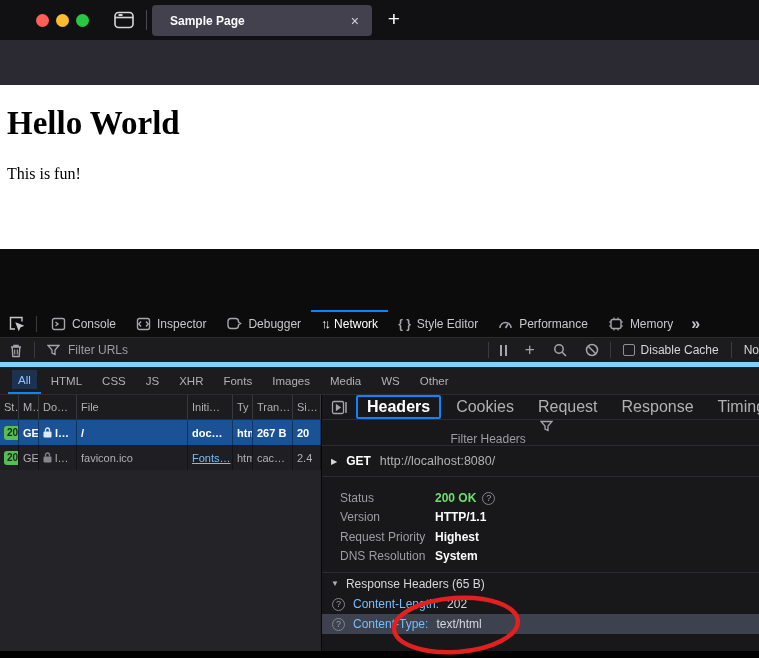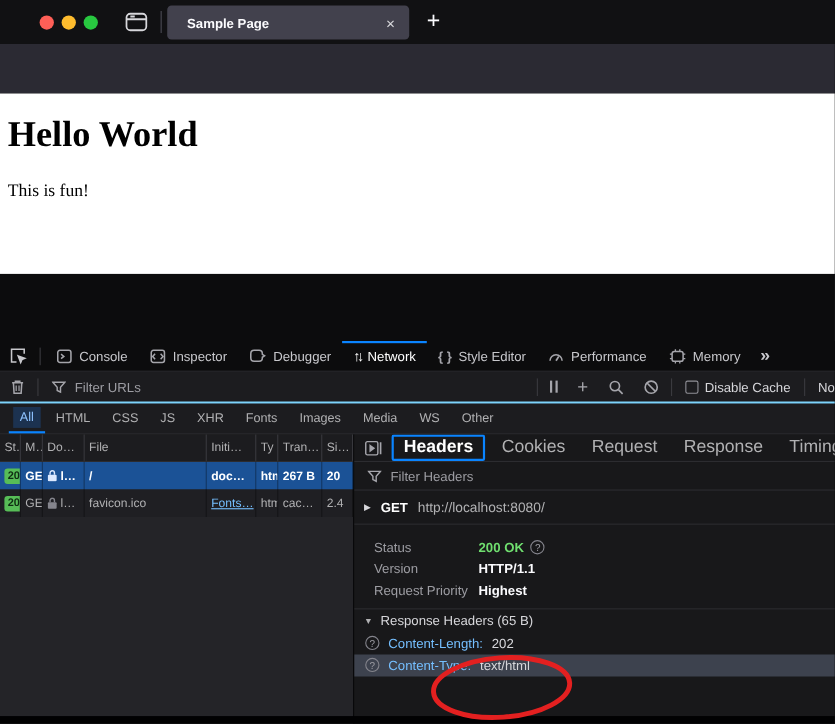--- a/index.html
+++ b/index.html
@@ -47,21 +47,21 @@
   .dt-vsep { width:1px; height:16px; background:#3a3a3f; align-self:center; margin:0 4px; }
   .dt-tab { position:relative; display:flex; align-items:center; gap:6px; padding:0 10px; color:#c8c8cc; font-size:12px; white-space:nowrap; }
   .dt-tab .dt-ic { display:flex; color:#a5a5ab; }
   .dt-tab.active { color:#ffffff; }
   .dt-tab.active .dt-ic { color:#ffffff; font-weight:700; }
   .dt-tab.active::before { content:""; position:absolute; top:0; left:0; right:0; height:2px; background:#0a84ff; }
   .net-arrows { font-size:13px; letter-spacing:-3px; font-weight:700; }
   .braces { font-size:12px; font-weight:700; }
   .dt-more { display:flex; align-items:center; color:#c8c8cc; font-size:16px; padding:0 8px; font-weight:700; }
 
-  .net-toolbar { position:absolute; top:28px; left:0; right:0; height:29px; background:#1c1c1f; border-bottom:2px solid #7dd3fc; display:flex; align-items:center; overflow:hidden; }
+  .net-toolbar { position:absolute; top:28px; left:0; right:0; height:29px; background:#1c1c1f; border-bottom:5px solid #7dd3fc; display:flex; align-items:center; overflow:hidden; }
   .tb-ic { display:flex; align-items:center; justify-content:center; color:#a5a5ab; }
   .tb-trash { width:32px; }
   .tb-sep { width:1px; height:16px; background:#3a3a3f; margin:0 2px; }
   .filter-input { background:transparent; border:none; outline:none; color:#9d9da3; font-size:12px; width:160px; margin-left:8px; font-family:"Liberation Sans", sans-serif; }
   .filter-input::placeholder { color:#9d9da3; }
   .tb-right { margin-left:auto; display:flex; align-items:center; gap:0; }
   .pause-ic { display:flex; gap:3px; padding:0 9px; }
   .pause-ic i { width:2px; height:11px; background:#a5a5ab; }
   .tb-plus { color:#a5a5ab; font-size:17px; padding:0 9px; }
   .tb-btn { padding:0 9px; display:flex; }
@@ -89,30 +89,30 @@
   .nrow.sel .lock-ic { color:#dce9ff; }
   .nrow.row2 .lock-ic { color:#85858d; }
   .init-link { color:#75bfff; text-decoration:underline; }
 
   
   .details { flex:1; background:#18181a; position:relative; overflow:hidden; }
   .det-tabs { height:25px; display:flex; align-items:center; border-bottom:1px solid #2c2c30; padding-left:4px; }
   .playbox { display:flex; color:#a5a5ab; margin:0 5px; }
   .det-tab { padding:2px 9px; margin:0 3px; color:#b1b1b3; font-size:16px; white-space:nowrap; }
   .det-tab.active { color:#ffffff; font-weight:700; border:2px solid #0a84ff; border-radius:2px; padding:1px 9px; }
-  .det-filter { height:26px; display:flex; align-items:center; padding-left:12px; border-bottom:1px solid #2c2c30; color:#9d9da3; }
+  .det-filter { height:26px; display:flex; align-items:center; padding-left:12px; border-bottom:1px solid #2c2c30; color:#9d9da3;flex-direction:column; }
   .det-filter .filter-input { width:200px; }
   .det-request { height:31px; display:flex; align-items:center; padding-left:9px; gap:9px; border-bottom:1px solid #2c2c30; }
   .tri { color:#d7d7db; font-size:8px; }
   .req-method { color:#ffffff; font-weight:700; font-size:12px; }
   .req-url { color:#b1b1b3; font-size:12.5px; }
   .det-summary { padding:11px 0 0 18px; }
   .srow { display:flex; align-items:center; height:19.5px; font-size:12px; }
   .slabel { width:95px; color:#9d9da3; flex:none; }
-  .sval { color:#fbfbfe; font-weight:700; display:flex; align-items:center; gap:6px; }
+  .sval { color:#fbfbfe; font-weight:700; display:flex; align-items:flex-end; gap:6px; }
   .sval .status-green { color:#6fde6f; }
   .qcircle { width:13px; height:13px; border-radius:50%; border:1px solid #84848c; color:#9d9da3; font-size:9px; display:flex; align-items:center; justify-content:center; flex:none; font-weight:400; }
   .det-divider { margin-top:6px; border-top:1px solid #2c2c30; }
   .sec-title { height:21px; display:flex; align-items:center; gap:7px; padding-left:9px; color:#d7d7db; font-size:12px; }
   .sec-title .tri { font-size:8px; color:#b1b1b3; }
   .hdr-row { height:20px; display:flex; align-items:center; gap:8px; padding-left:10px; font-size:12px; }
   .hdr-row.hl { background:#3d424e; }
   .hname { color:#75bfff; }
   .hval { color:#d7d7db; }
 
@@ -400,20 +400,24 @@
               </span>
           </div>
           <div class="srow">
             <span class="slabel">Version</span>
             <span class="sval">HTTP/1.1</span>
           </div>
           <div class="srow">
             <span class="slabel">Request Priority</span>
             <span class="sval">Highest</span>
           </div>
+          <div class="srow">
+            <span class="slabel">DNS Resolution</span>
+            <span class="sval">System</span>
+          </div>
         </div>
         <div class="det-divider"></div>
         <div class="sec-title">
           <span class="tri">▼</span>
           <span>Response Headers (65 B)</span>
         </div>
         <div class="hdr-row">
           <span class="qcircle">?</span>
           <span class="hname">Content-Length:</span>
           <span class="hval">202</span>

